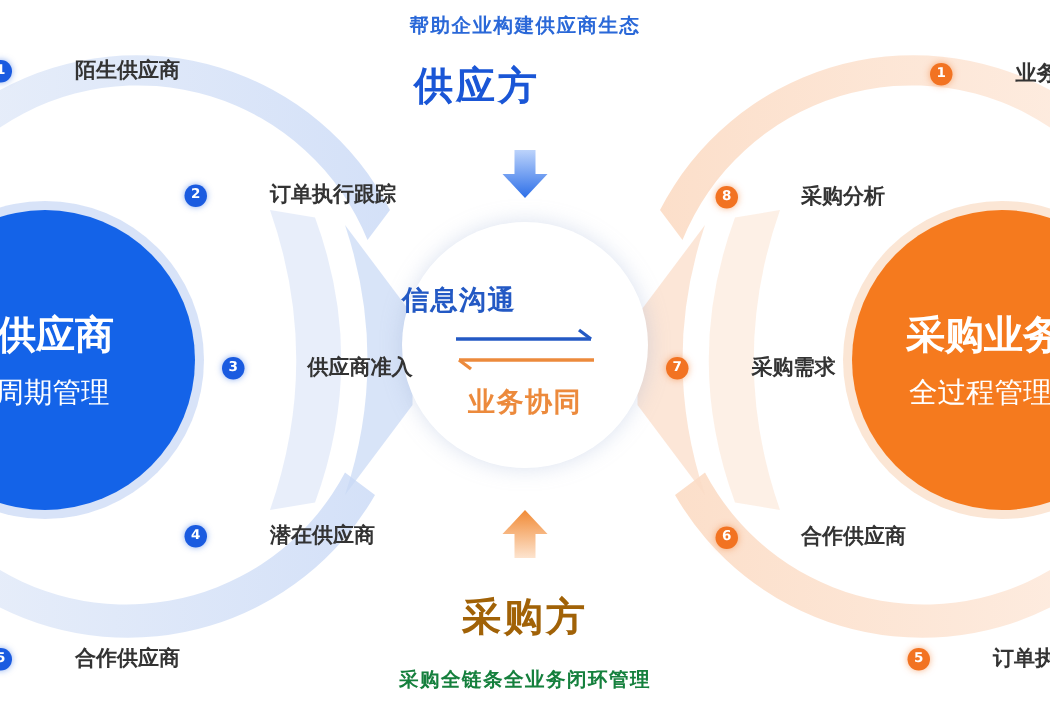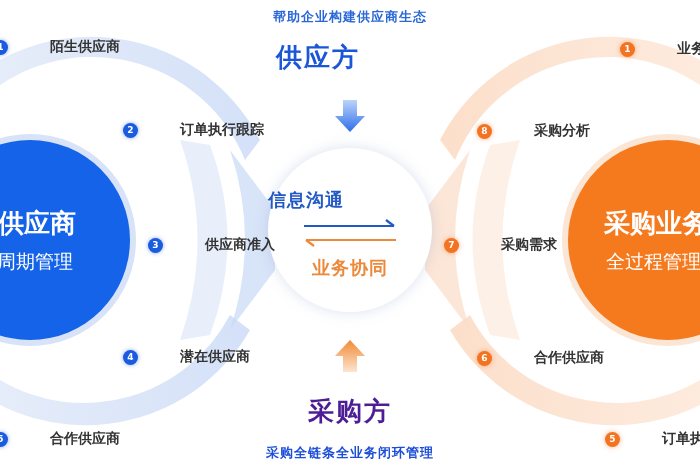--- a/index.html
+++ b/index.html
@@ -6,22 +6,22 @@
   body {
     width:700px; height:470px; overflow:hidden; position:relative;
     background:#ffffff;
     font-family: "DejaVu Sans", "Liberation Sans", sans-serif;
   }
   .abs { position:absolute; }
   .bg-svg { position:absolute; left:0; top:0; width:700px; height:470px; }
 
   .top-subtitle { left:0; width:700px; top:8px; text-align:center; font-size:13px; color:#2a68d8; font-weight:bold; letter-spacing:1px; }
   .top-title { left:0; width:636px; top:40px; text-align:center; font-size:26px; color:#1a56d6; font-weight:bold; letter-spacing:2px; }
-  .bottom-title { left:0; width:700px; top:394px; text-align:center; font-size:26px; color:#4c1d95; font-weight:bold; letter-spacing:2px; }
-  .bottom-subtitle { left:0; width:700px; top:444px; text-align:center; font-size:13px; color:#1d4ed8; font-weight:bold; letter-spacing:1px; }
+  .bottom-title { left:0; width:700px; top:394px; text-align:center; font-size:26px; color:#a16207; font-weight:bold; letter-spacing:2px; }
+  .bottom-subtitle { left:0; width:700px; top:444px; text-align:center; font-size:13px; color:#15803d; font-weight:bold; letter-spacing:1px; }
 
   .center-circle {
     left:268px; top:148px; width:164px; height:164px; border-radius:50%;
     background:#ffffff; box-shadow:0 0 14px rgba(150,170,210,0.35);
   }
   .center-top { left:268px; width:164px; top:188px; text-align:left; font-size:18px; font-weight:bold; color:#2359c4; letter-spacing:1px;}
   .center-bottom { left:268px; width:164px; top:256px; text-align:center; font-size:18px; font-weight:bold; color:#ec8a3c; letter-spacing:1px;}
 
   .big-circle { border-radius:50%; display:flex; flex-direction:column; justify-content:center; color:#fff; }
   .blue-circle { left:-70px; top:140px; width:200px; height:200px; background:#1463e8; box-shadow:0 0 0 6px rgba(200,215,245,0.7); }

